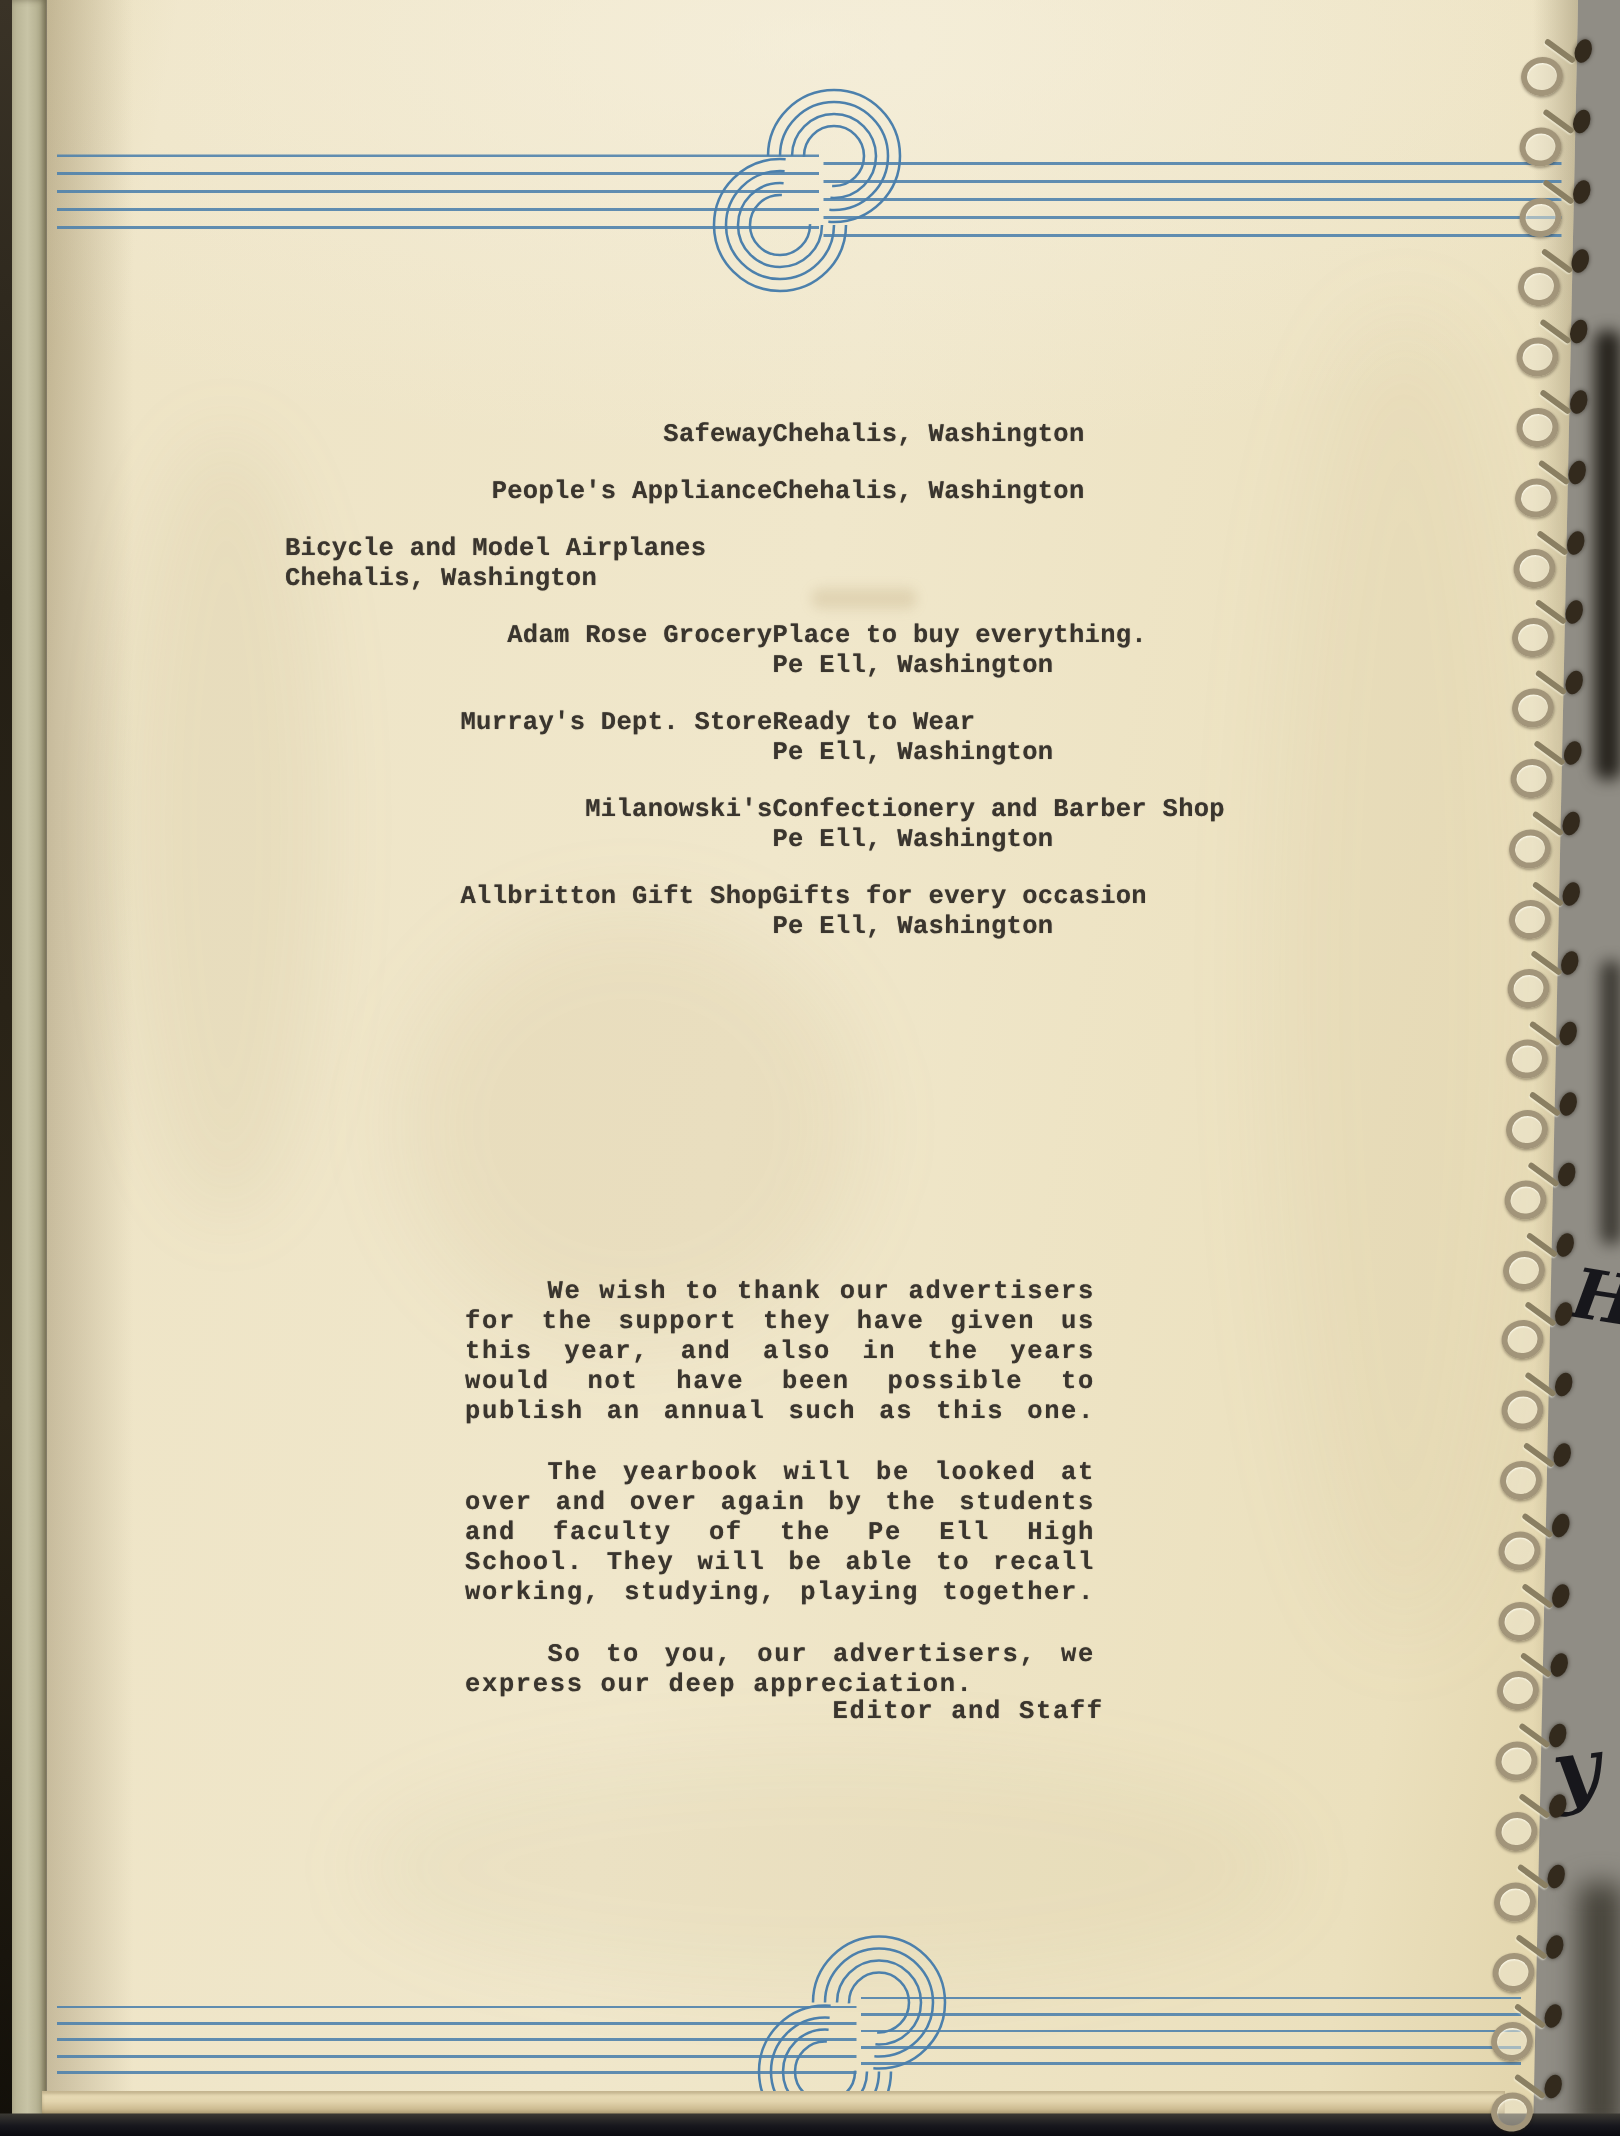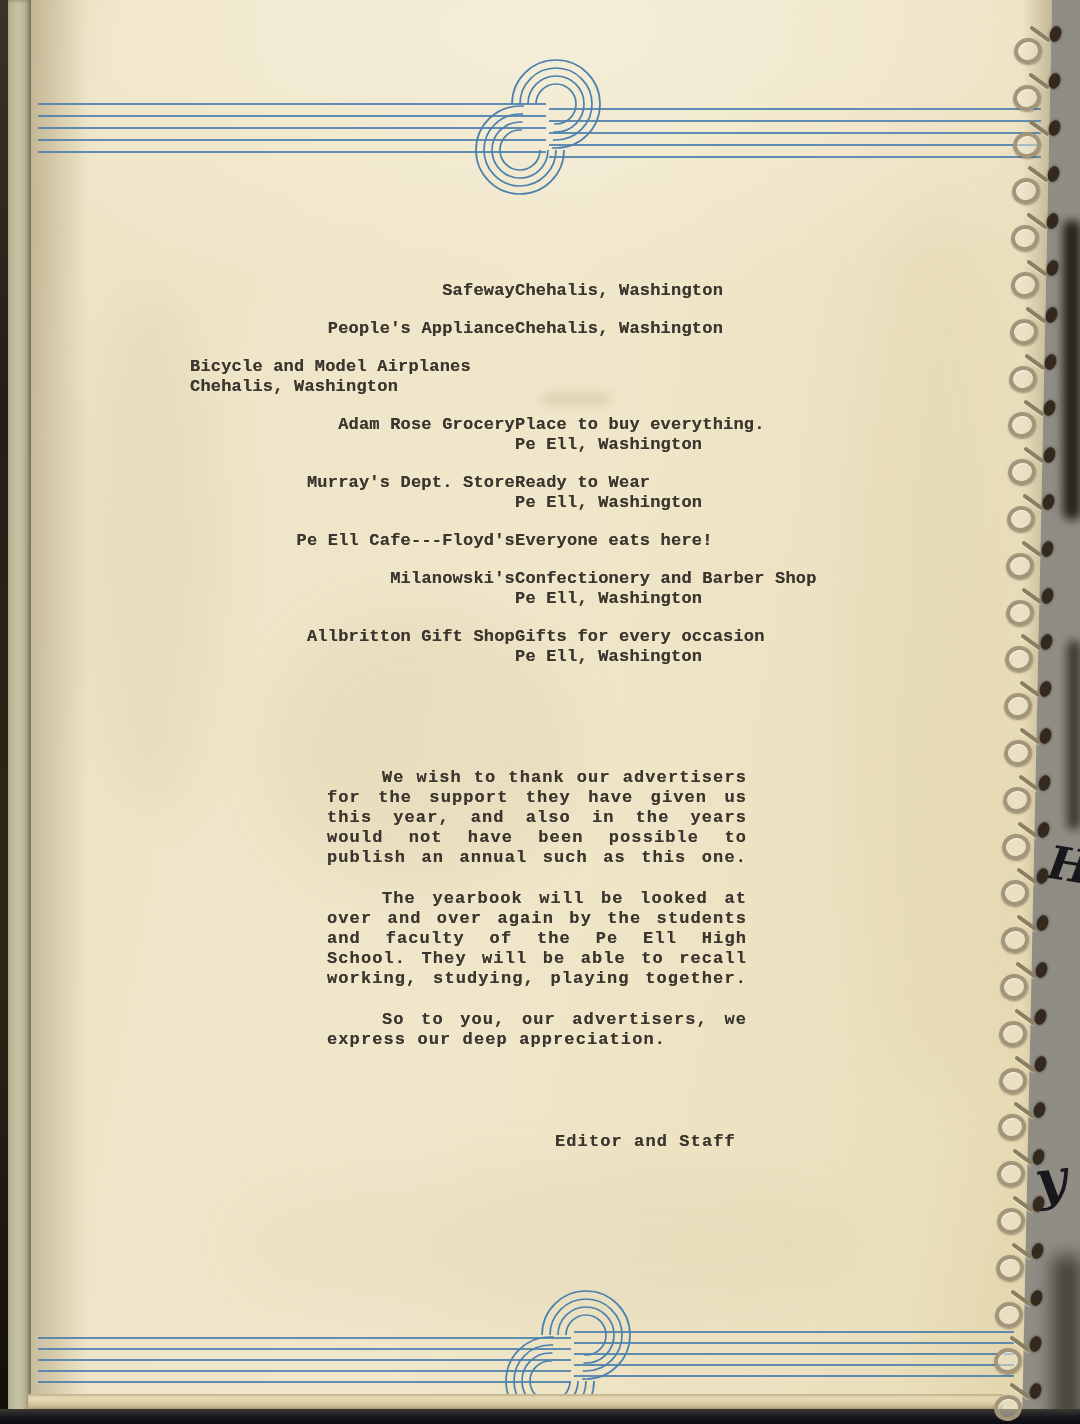--- a/index.html
+++ b/index.html
@@ -56,22 +56,22 @@
   .smono{position:absolute;width:200px;height:150px;}
   .smono.top{left:438px;top:52px;}
   .smono.bot{left:468px;top:1283px;}
   
   .type{color:var(--ink);font-weight:bold;text-shadow:0 0 .6px rgba(58,53,46,.65);}
   .ad-list{position:absolute;left:190px;top:281px;width:720px;
     font-size:17px;line-height:20px;letter-spacing:.2px;}
   .ad-row{display:flex;margin-bottom:18px;}
   .ad-name{width:325px;flex:none;text-align:right;}
   .ad-desc{flex:1;}
-  .ack{position:absolute;left:310px;top:768px;width:420px;
-    font-size:17px;line-height:20px;letter-spacing:1.1px;margin-left:17px;}
+  .ack{position:absolute;left:310px;top:852px;width:420px;
+    font-size:17px;line-height:20px;letter-spacing:1.1px;}
   .para{margin-bottom:21px;}
   .pline.indent{padding-left:55px;}
   .pline.just{text-align:justify;text-align-last:justify;}
   .sig{position:absolute;left:555px;top:1132px;font-size:17px;line-height:20px;letter-spacing:1.1px;}
   
   .bottom-pages{position:absolute;left:28px;top:1394px;width:975px;height:20px;
     background:linear-gradient(180deg,#ecdfbb 0,#e2d4ad 35%,#cdbc92 60%,#9c8d66 82%,#6b5f42 100%);
     box-shadow:inset 0 2px 2px rgba(120,100,60,.35);}
   .bottom-dark{position:absolute;left:0;top:1409px;width:1080px;height:15px;
     background:linear-gradient(180deg,#3b3933 0,#17171d 55%,#0b0b10 100%);}
@@ -152,26 +152,20 @@
         </div>
       </div>
       <div class="ad-row">
         <div class="ad-name">Murray's Dept. Store</div>
         <div class="ad-desc">
           <div>Ready to Wear</div>
           <div>Pe Ell, Washington</div>
         </div>
       </div>
       <div class="ad-row">
-        <div class="ad-name">Pe Ell Cafe---Floyd's</div>
-        <div class="ad-desc">
-          <div>Everyone eats here!</div>
-        </div>
-      </div>
-      <div class="ad-row">
         <div class="ad-name">Milanowski's</div>
         <div class="ad-desc">
           <div>Confectionery and Barber Shop</div>
           <div>Pe Ell, Washington</div>
         </div>
       </div>
       <div class="ad-row">
         <div class="ad-name">Allbritton Gift Shop</div>
         <div class="ad-desc">
           <div>Gifts for every occasion</div>

